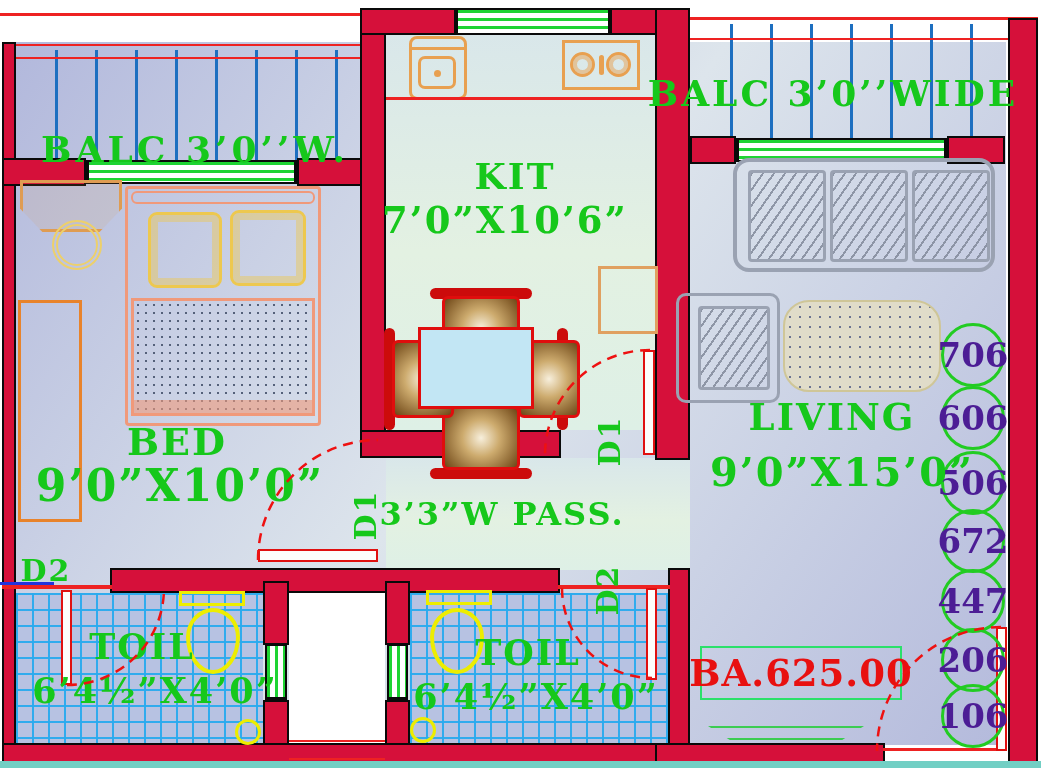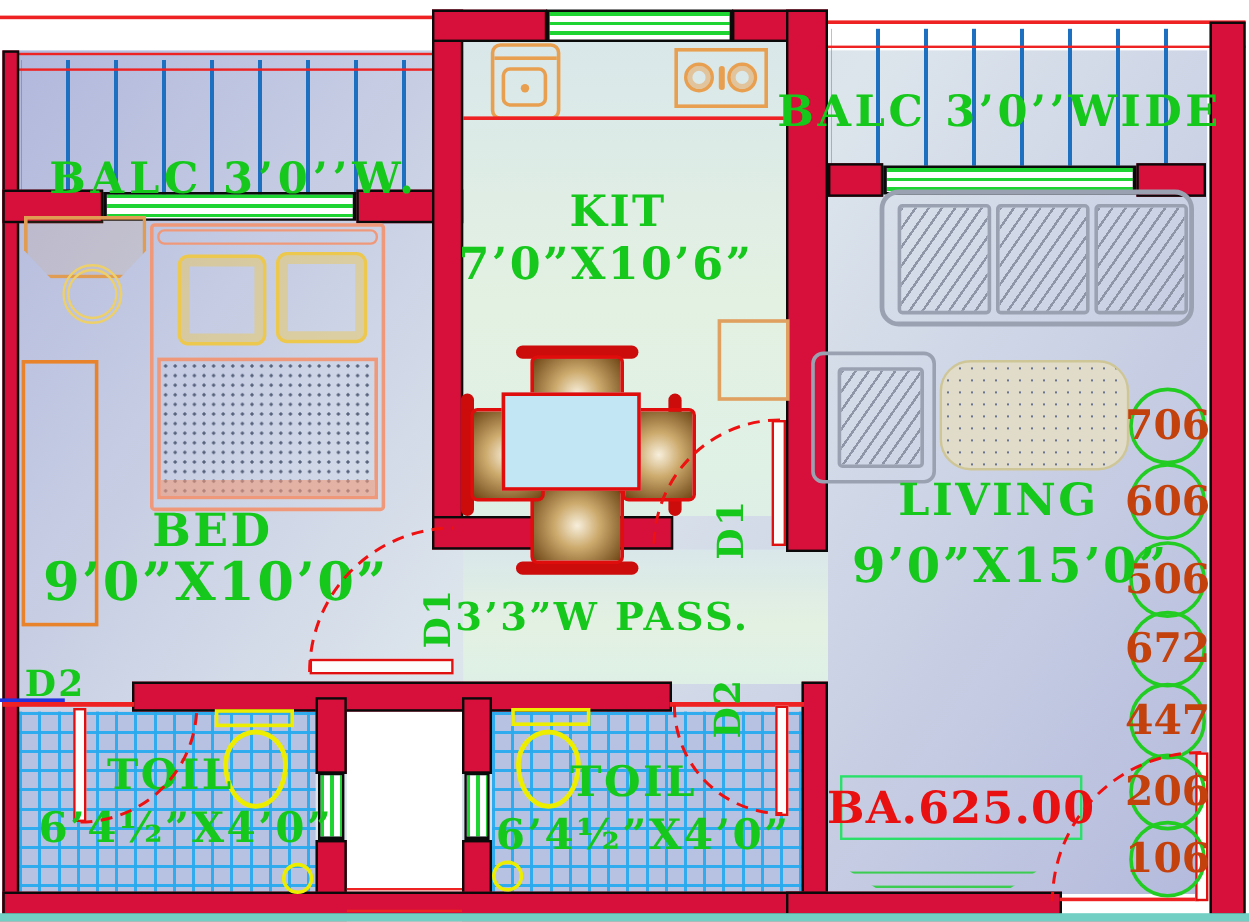--- a/index.html
+++ b/index.html
@@ -17,21 +17,21 @@
   .window-v{position:absolute;box-sizing:border-box;border:2px solid #0a0a0a;border-top:3px solid #0a0a0a;border-bottom:3px solid #0a0a0a;
             background:repeating-linear-gradient(to right,#1ed433 0 3px,#ffffff 3px 8px);}
   .railing-v{position:absolute;background:repeating-linear-gradient(to right,transparent 0 37px,#1d6fc0 37px 40px);}
   .redline{position:absolute;background:#ee2222;}
   .blueline{position:absolute;background:#2233dd;}
   .leaf{position:absolute;box-sizing:border-box;background:#fdfdfb;border:2.5px solid #e01010;}
   .label{position:absolute;color:#16c81b;font-weight:bold;white-space:nowrap;
          transform:translate(-50%,-50%);letter-spacing:2px;line-height:1;}
   .vlabel{transform:translate(-50%,-50%) rotate(-90deg);}
   .num-circle{position:absolute;width:58px;height:58px;border:3px solid #22cc22;border-radius:50%;
-              display:flex;align-items:center;justify-content:center;color:#c2410c;
+              display:flex;align-items:center;justify-content:center;color:#4c1d95;
               font-size:34px;font-weight:bold;}
   .furn-o{position:absolute;box-sizing:border-box;border:3px solid #e8a050;background:transparent;}
   .gray{border-color:#9aa2b2;}
   .hatch{background:repeating-linear-gradient(125deg,rgba(130,138,155,.85) 0 2px,transparent 2px 9px);}
   .chair{position:absolute;box-sizing:border-box;border:3px solid #e00d0d;border-radius:6px;
          background:radial-gradient(circle at 50% 50%,#f7efdc 0%,#cdab6e 40%,#6e4616 100%);}
   .backrest{position:absolute;background:#cc0b0b;border-radius:6px;}
   .yellow-fix{position:absolute;box-sizing:border-box;border:3.5px solid #eded00;background:transparent;}
   svg.arcs{position:absolute;left:0;top:0;pointer-events:none;}
 </style>

